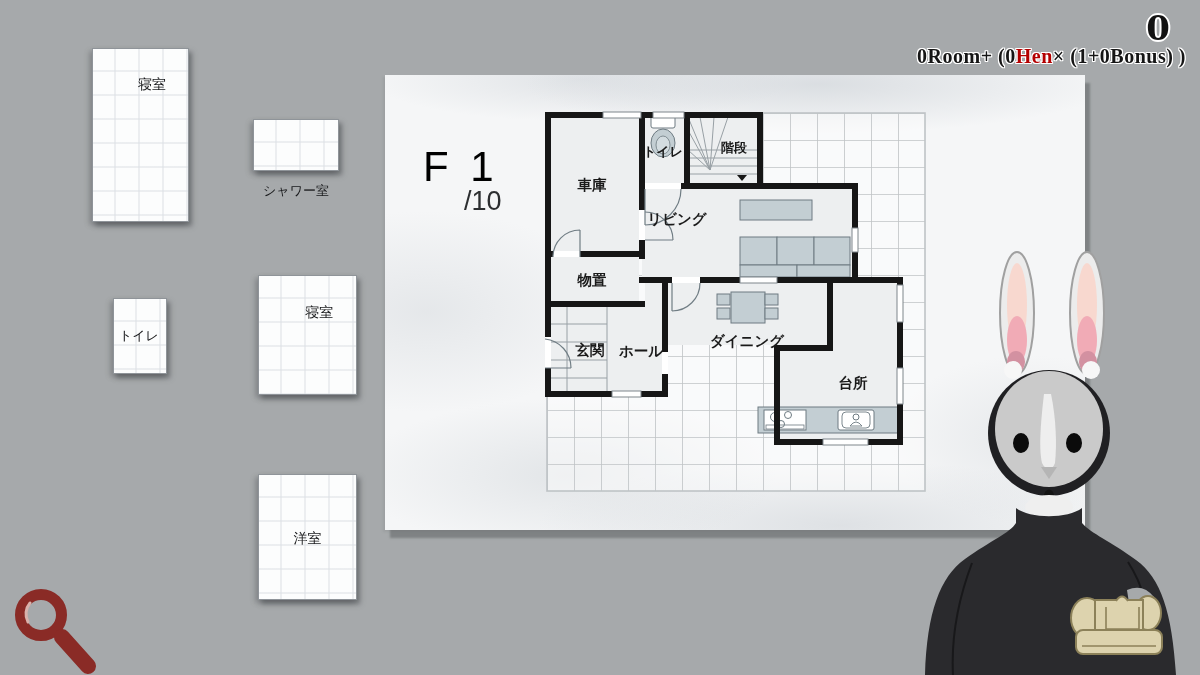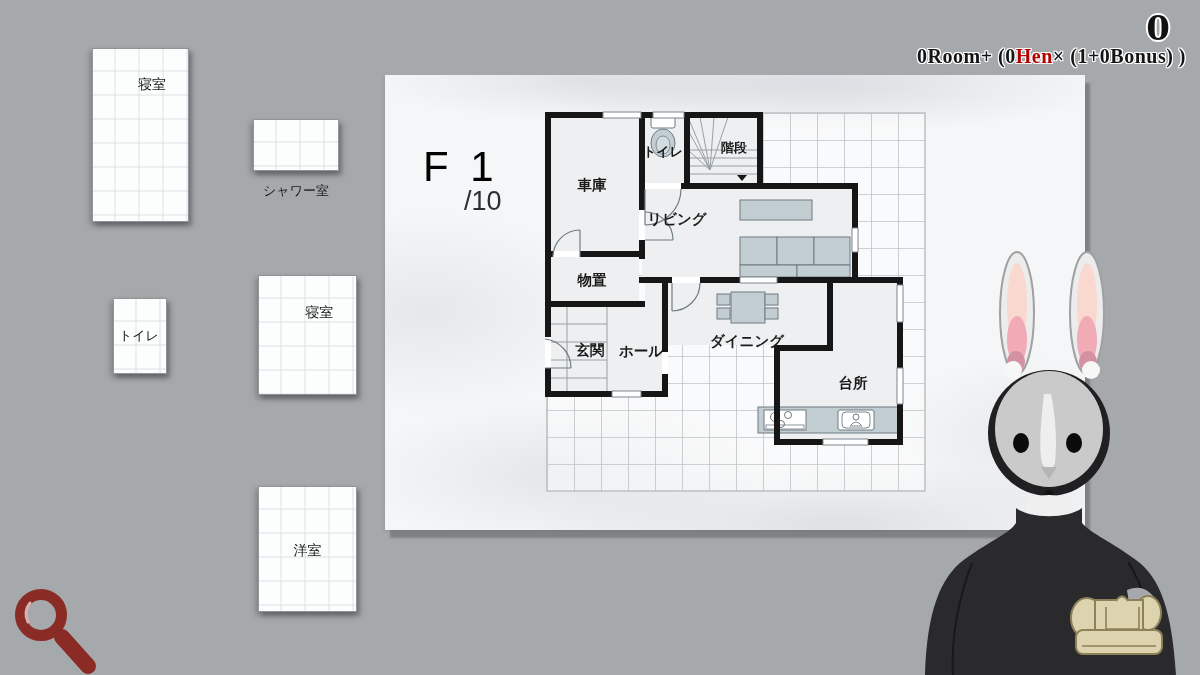--- a/index.html
+++ b/index.html
@@ -39,21 +39,21 @@
   #card-bedroom-1{left:92px;top:48px;width:95px;height:172px;}
   #card-bedroom-1 .lbl{left:62%;top:21%;}
   #card-shower{left:253px;top:119px;width:84px;height:50px;font-size:13px;}
   #card-shower .lbl{left:50%;top:50%;font-size:13px;margin-top:46px;}
   #card-toilet{left:113px;top:298px;width:52px;height:74px;}
   #card-toilet .lbl{left:48%;top:50%;font-size:13px;}
   #card-bedroom-2{left:258px;top:275px;width:97px;height:118px;}
   #card-bedroom-2 .lbl{left:62%;top:31%;}
   #card-corridor{left:92px;top:524px;width:75px;height:50px;}
   #card-corridor .lbl{left:47%;top:49%;}
-  #card-western{left:258px;top:486px;width:97px;height:124px;text-align:right;}
+  #card-western{left:258px;top:474px;width:97px;height:124px;text-align:right;}
   #card-western .lbl{left:50%;top:52%;}
   
   svg.overlay{position:absolute;left:0;top:0;}
   .w{fill:#161616;}
   .fill{fill:#edeff0;}
   .win{fill:#ffffff;stroke:#7e868b;stroke-width:1;}
   .gap{fill:#ffffff;}
   .furn{fill:#c3ced3;stroke:#6e7b82;stroke-width:1;}
   .fixw{fill:#ffffff;stroke:#6e7b82;stroke-width:1;}
   .thin{stroke:#98a0a5;stroke-width:1;fill:none;}

